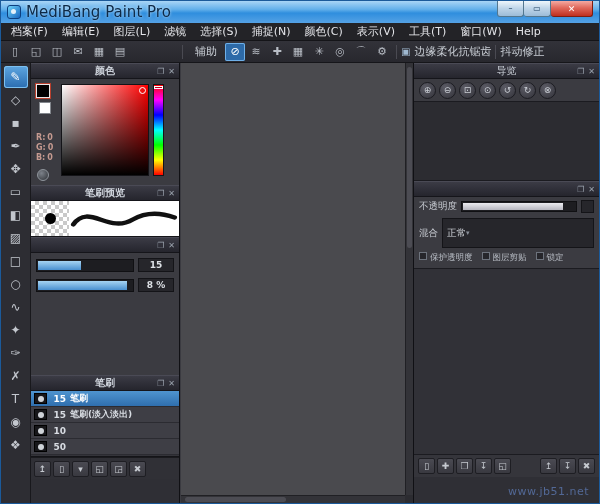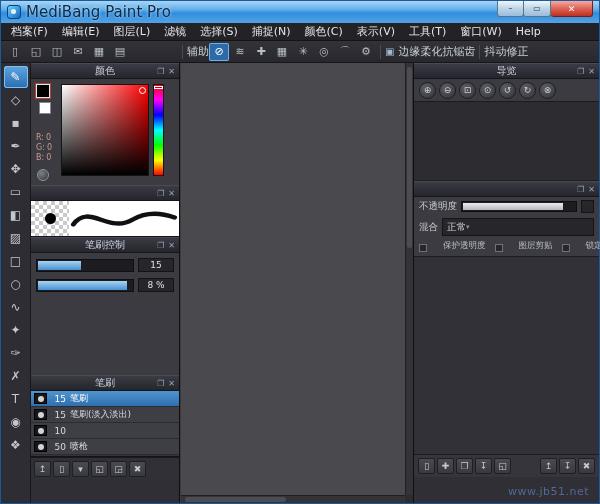--- a/index.html
+++ b/index.html
@@ -31,21 +31,21 @@
   
   #toolbar { position:absolute; left:0; top:40px; width:100%; height:22px;
     background:linear-gradient(#323239,#28282e); border-bottom:1px solid #16161a;
     display:flex; align-items:center; padding:0 4px; }
   .tb-group { display:flex; gap:1px; }
   .tb-btn { width:20px; height:18px; display:flex; align-items:center; justify-content:center;
     font-size:11px; color:#b9bec6; border-radius:2px; }
   .tb-btn.selected { background:#2d6aa8; box-shadow:inset 0 0 0 1px #6fb0e8; color:#fff; }
   .sep { width:1px; height:14px; background:#4a4a52; margin:0 4px; flex:none; }
   .sep.wide { margin-left:52px; }
-  .tb-label { font-size:11px; color:#ced3da; margin:0 0; }
+  .tb-label { font-size:11px; color:#ced3da; margin:0 8px; }
   .tb-toggle { font-size:11px; color:#c9ced5; display:flex; align-items:center; gap:4px; white-space:nowrap; }
   .tb-mini { font-size:10px; color:#9fb8d0; }
 
   
   #toolstrip { position:absolute; left:0; top:62px; width:30px; bottom:0; background:#2d2d33;
     border-right:1px solid #18181c; display:flex; flex-direction:column; align-items:center;
     padding-top:3px; gap:1px; }
   .tool-btn { width:24px; height:22px; flex:none; display:flex; align-items:center; justify-content:center;
     font-size:12px; color:#c3c7ce; border-radius:3px; }
   .tool-btn.selected { background:linear-gradient(#5ea6e0,#2a6cb0); color:#fff; box-shadow:inset 0 0 0 1px #7cc0f0; }
@@ -53,21 +53,21 @@
   
   .panel-header { height:16px; flex:none; background:linear-gradient(#3b3b45,#25252d);
     border-top:1px solid #4a4a55; border-bottom:1px solid #15151a;
     display:flex; align-items:center; position:relative; }
   .ph-title { flex:1; text-align:center; font-size:10px; color:#ccd1d9; }
   .ph-icons { position:absolute; right:4px; top:0; bottom:0; display:flex; align-items:center; gap:4px;
     font-size:8px; color:#9aa2ac; }
 
   
   #leftpanel { position:absolute; left:30px; top:62px; width:149px; bottom:0; background:#3b3b41;
-    border-right:1px solid #101014; display:flex; flex-direction:column; }
+    border-right:1px solid #101014; display:flex; flex-direction:column;font-weight:bold; }
 
   .color-body { height:106px; flex:none; position:relative; padding:5px 4px 4px 5px; display:flex; gap:4px; }
   .swatch-col { width:21px; position:relative; flex:none; }
   .fg-swatch { position:absolute; left:0; top:0; width:14px; height:14px; background:#000;
     border:1px solid #e8e8e8; box-shadow:0 0 0 1px #b8402e; }
   .bg-swatch { position:absolute; left:3px; top:18px; width:12px; height:12px; background:#fff; border:1px solid #83878d; }
   .rgb { position:absolute; left:0; top:50px; display:flex; flex-direction:column; gap:2px;
     font-size:8px; color:#c59a90; line-height:1; }
   .rgb .rgb-row { display:flex; gap:2px; }
   .picker-circle { position:absolute; left:1px; bottom:0; width:12px; height:12px; border-radius:50%;
@@ -129,26 +129,26 @@
   .nav-toolbar { flex:none; height:22px; display:flex; align-items:center; gap:3px; padding:0 5px; }
   .round-btn { width:17px; height:17px; flex:none; border-radius:50%; display:flex; align-items:center; justify-content:center;
     font-size:9px; color:#c9cdd4; background:radial-gradient(circle at 35% 30%,#5b5b65,#34343b); border:1px solid #1c1c22; }
   .nav-preview { flex:none; height:80px; background:#2c2c31; border-top:1px solid #1b1b20; border-bottom:1px solid #1b1b20; }
 
   .layer-ctrl { flex:none; display:flex; align-items:center; gap:4px; padding:3px 5px 2px; }
   .lc-label { font-size:9.5px; color:#c9cdd4; white-space:nowrap; flex:none; }
   .op-slider { flex:1; height:11px; background:#1d1d21; border:1px solid #101013; position:relative; }
   .op-slider .fill { position:absolute; left:1px; top:1px; bottom:1px; width:88%; background:linear-gradient(#ececf0,#b6b6bf); }
   .op-box { width:13px; height:13px; flex:none; background:#26262b; border:1px solid #141418; }
-  .blend-select { flex:1; height:18px; background:#26262b; border:1px solid #141418;
+  .blend-select { flex:1; height:30px; background:#26262b; border:1px solid #141418;
     display:flex; align-items:center; padding:0 4px;
     font-size:9.5px; color:#d8dce2; }
   .blend-arrow { font-size:7px; color:#8a909a; }
   .check-row { flex:none; display:flex; align-items:center; gap:9px; padding:2px 5px 4px; }
-  .check-item { display:flex; align-items:flex-end; gap:16px; font-size:8.5px; color:#b9bec6; white-space:nowrap; }
+  .check-item { display:flex; align-items:flex-start; gap:3px; font-size:8.5px; color:#b9bec6; white-space:nowrap; }
   .checkbox { width:8px; height:8px; flex:none; background:#26262b; border:1px solid #6d737d; }
   .layer-list { flex:1; background:#313137; border-top:1px solid #1b1b20; border-bottom:1px solid #1b1b20; }
   .layer-toolbar { flex:none; height:22px; display:flex; align-items:center; gap:2px; padding:0 4px; background:#35353b; }
   .lt-spacer { flex:1; }
   .rp-filler { flex:none; height:26px; background:#2f2f35; }
 
   #watermark { position:absolute; right:10px; bottom:5px; font-size:11px; letter-spacing:.5px;
     color:rgba(112,152,230,.55); }
 </style>
 </head>
@@ -265,36 +265,36 @@
       </div>
       <div class="sv-box">
         <span class="sv-marker"></span>
       </div>
       <div class="hue-bar">
         <span class="hue-marker"></span>
       </div>
     </div>
 
     <div class="panel-header">
+      <span class="ph-title">笔刷预览</span>
       <span class="ph-icons">
         <span>❐</span>
         <span>✕</span>
       </span>
     </div>
     <div class="preview-body">
       <div class="checker">
           <span class="dot"></span>
         </div>
       <svg class="stroke-svg" viewBox="0 0 100 36" preserveAspectRatio="none">
         <path d="M4 24 C 18 2, 36 34, 58 19 C 72 10, 86 13, 96 17" fill="none" stroke="#111" stroke-width="4.5" stroke-linecap="round"></path>
       </svg>
     </div>
 
     <div class="panel-header">
-      <span class="ph-title">笔刷控制</span>
       <span class="ph-icons">
         <span>❐</span>
         <span>✕</span>
       </span>
     </div>
     <div class="ctrl-body">
       <div class="ctrl-row">
         <span class="slider">
             <span class="fill w45"></span>
           </span>
@@ -329,21 +329,20 @@
           <span class="brush-size">15</span>
           <span class="brush-name">笔刷(淡入淡出)</span>
         </div>
         <div class="brush-row">
           <span class="brush-thumb"></span>
           <span class="brush-size">10</span>
         </div>
         <div class="brush-row">
           <span class="brush-thumb"></span>
           <span class="brush-size">50</span>
-          <span class="brush-name">喷枪</span>
         </div>
       </div>
     <div class="brush-toolbar">
 
     <span class="mini-btn">↥</span>
         <span class="mini-btn">▯</span>
         <span class="mini-btn">▾</span>
         <span class="mini-btn">◱</span>
         <span class="mini-btn">◲</span>
         <span class="mini-btn">✖</span>

